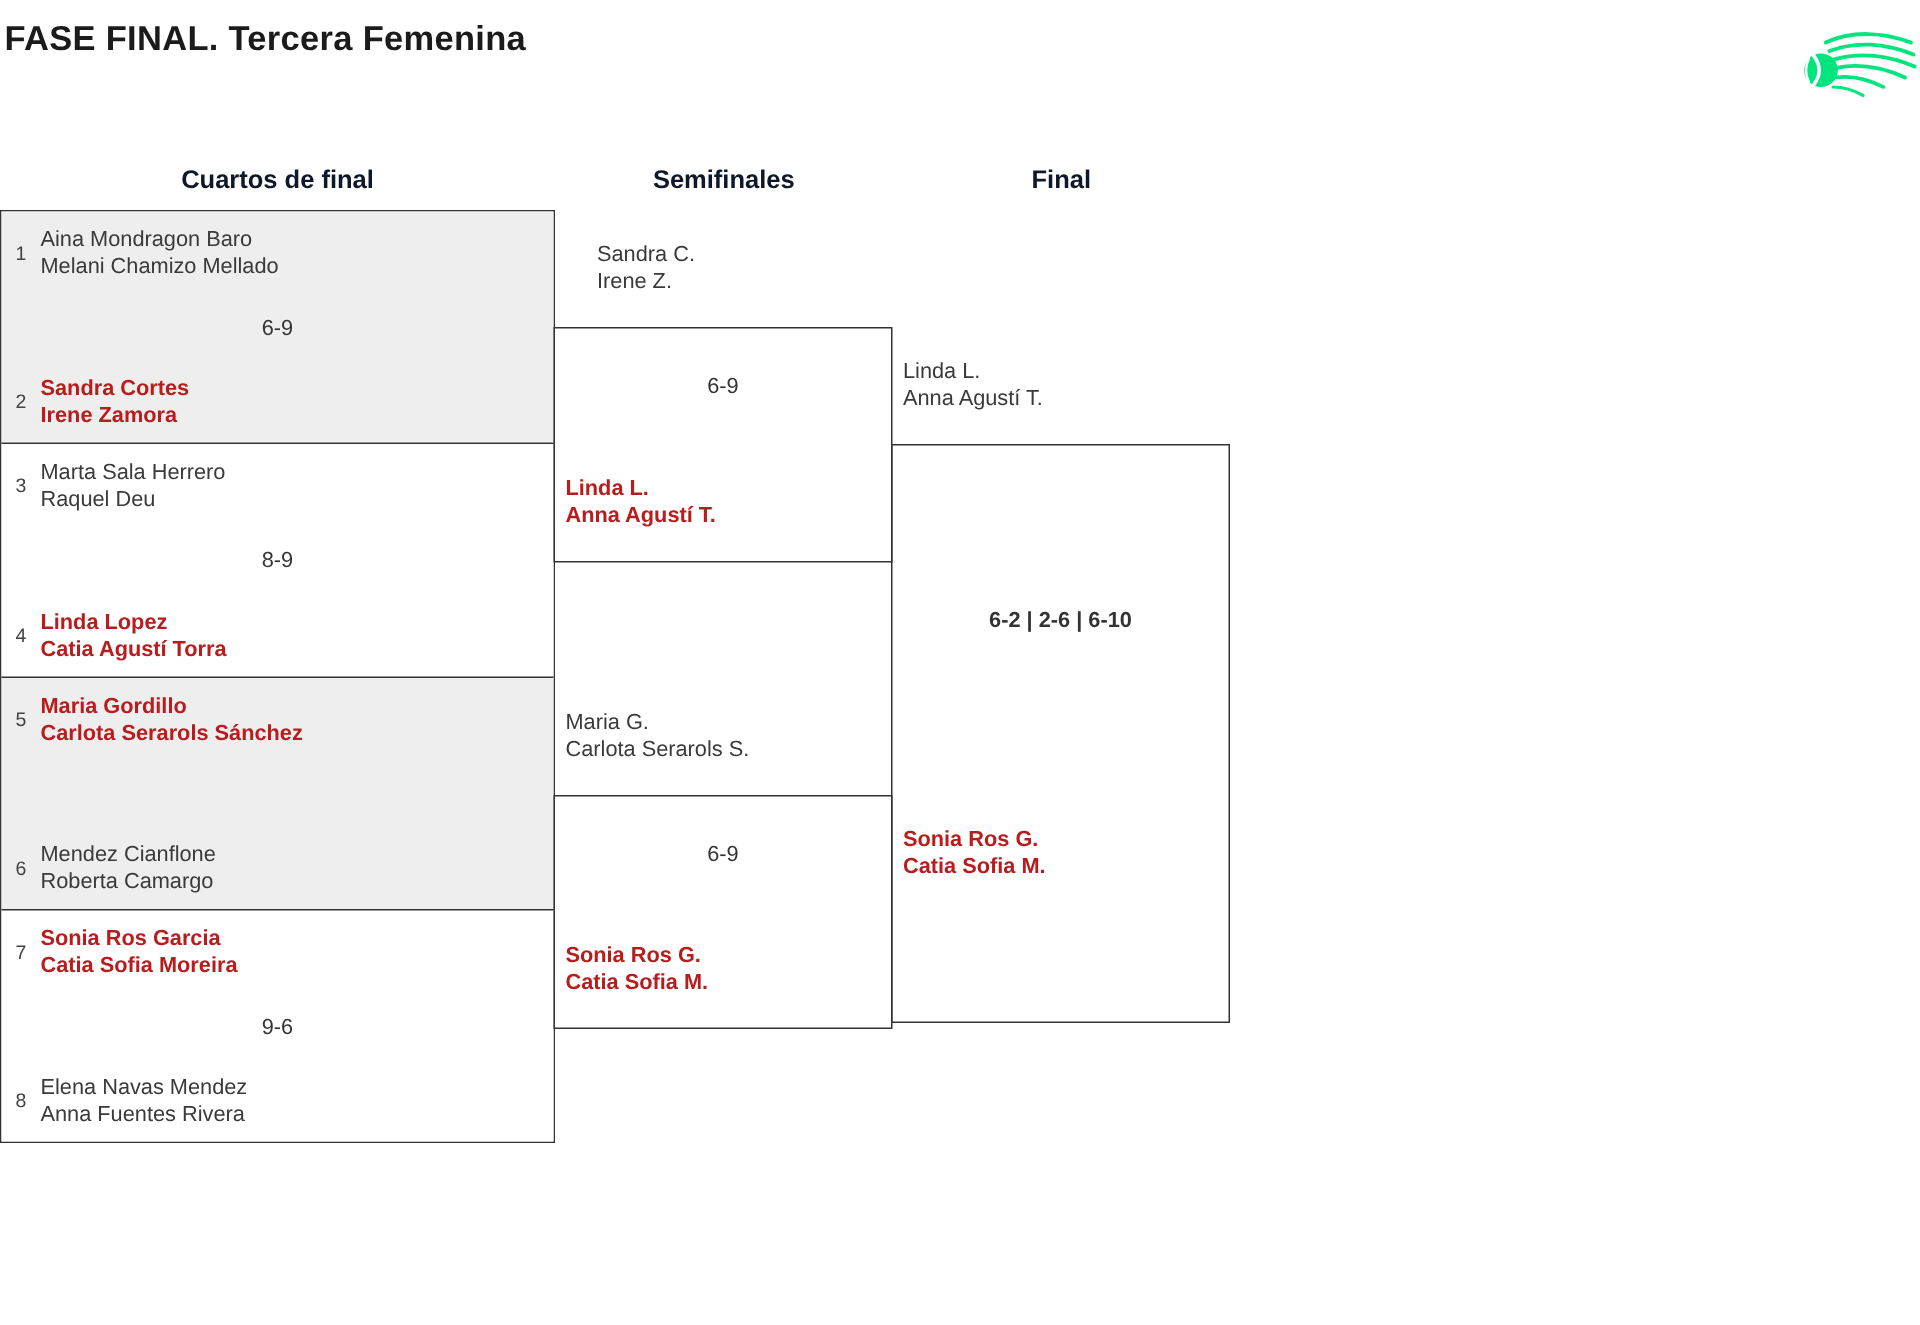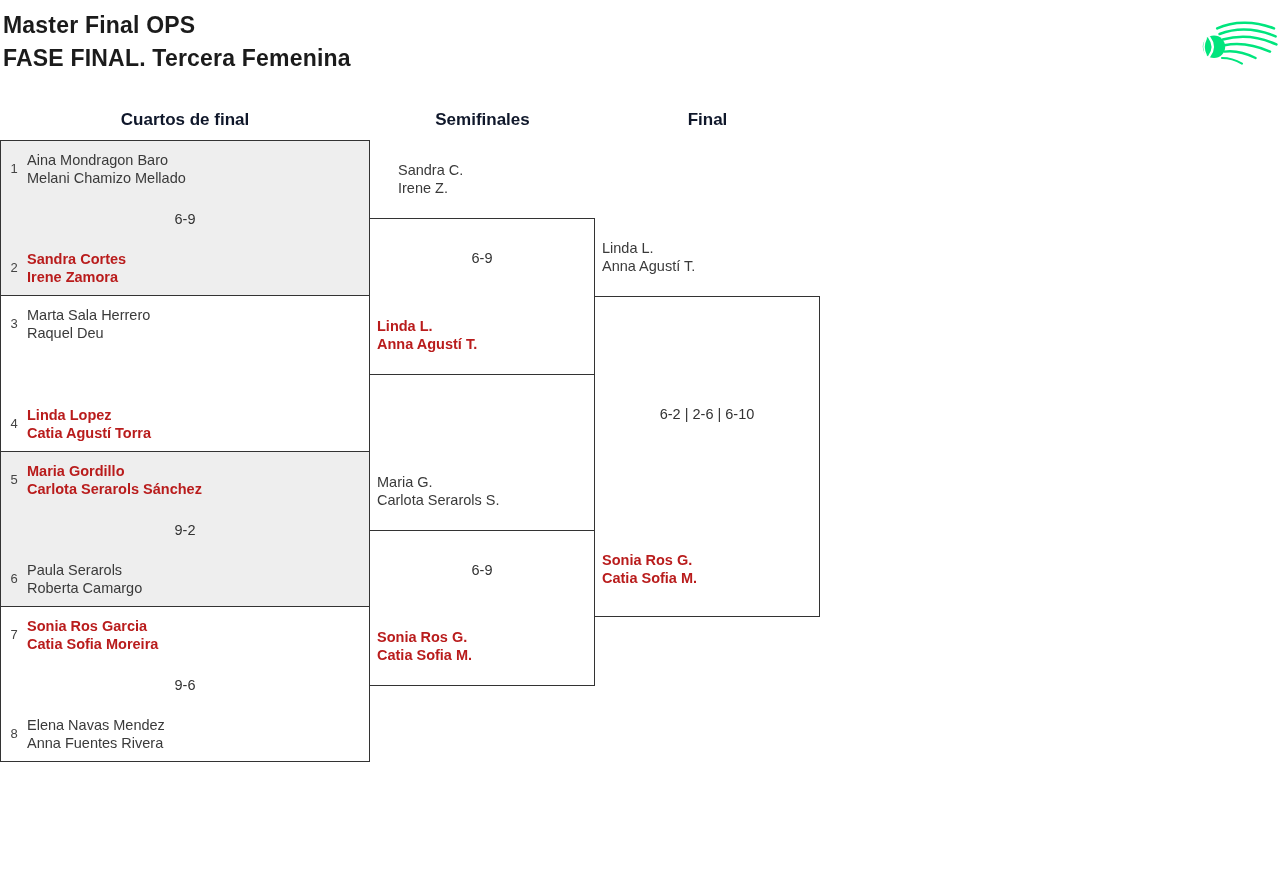--- a/index.html
+++ b/index.html
@@ -42,39 +42,38 @@
   .qf-match .team.top    { position:absolute; left:26px; top:10px; }
   .qf-match .team.bottom { position:absolute; left:26px; bottom:9px; }
   .qf-match .score {
     position:absolute; left:0; right:0; top:70px; text-align:center;
     font-size:14.5px; color:#333;
   }
   
   .match-box { position:absolute; border:1px solid #333; background:transparent; }
   .sf1-box   { left:369px; top:218px; width:226px; height:157px; }
   .sf2-box   { left:369px; top:530px; width:226px; height:156px; }
-  .final-box { left:594px; top:296px; width:226px; height:321px; }
+  .final-box { left:594px; top:296px; width:226px; height:386px;font-weight:bold; }
   .box-score { position:absolute; left:0; right:0; text-align:center; font-size:14.5px; color:#333; }
   .sf1-box .box-score, .sf2-box .box-score { top:31px; }
   .final-box .box-score { top:109px; }
   .float-team { position:absolute; }
   .sf1-top    { left:398px; top:161px; }
   .sf1-bottom { left:377px; top:317px; }
   .sf2-top    { left:377px; top:473px; }
   .sf2-bottom { left:377px; top:628px; }
   .final-top    { left:602px; top:239px; }
   .final-bottom { left:602px; top:551px; }
 </style>
 </head>
 <body>
 
 <div class="page">
 
   <div class="title">
-    <div>Master Final OPS</div>
     <div>FASE FINAL. Tercera Femenina</div>
   </div>
 
   <div class="logo">
     <svg viewBox="0 0 100 62" width="80" height="52">
       <g fill="none" stroke="#00e57d" stroke-linecap="round">
         <circle cx="20" cy="37" r="14" fill="#00e57d" stroke="none"></circle>
         <path d="M14 25 Q23 37 14 49" stroke="#ffffff" stroke-width="3"></path>
         <path d="M10 27 Q5 37 10 47" stroke="#ffffff" stroke-width="2"></path>
         <path d="M24 14 C45 4 72 5 95 14" stroke-width="3.2"></path>
@@ -106,36 +105,36 @@
       </div>
       <div class="seed bottom">2</div>
     </div>
 
     <div class="qf-match">
       <div class="seed top">3</div>
       <div class="team top">
         <div>Marta Sala Herrero</div>
         <div>Raquel Deu</div>
       </div>
+      <div class="score">8-9</div>
       <div class="team bottom winner">
         <div>Linda Lopez</div>
         <div>Catia Agustí Torra</div>
       </div>
       <div class="seed bottom">4</div>
     </div>
 
     <div class="qf-match">
       <div class="seed top">5</div>
       <div class="team top winner">
         <div>Maria Gordillo</div>
         <div>Carlota Serarols Sánchez</div>
       </div>
-      <div class="score">9-2</div>
       <div class="team bottom">
-        <div>Paula Serarols</div>
+        <div>Mendez Cianflone</div>
         <div>Roberta Camargo</div>
       </div>
       <div class="seed bottom">6</div>
     </div>
 
     <div class="qf-match">
       <div class="seed top">7</div>
       <div class="team top winner">
         <div>Sonia Ros Garcia</div>
         <div>Catia Sofia Moreira</div>

